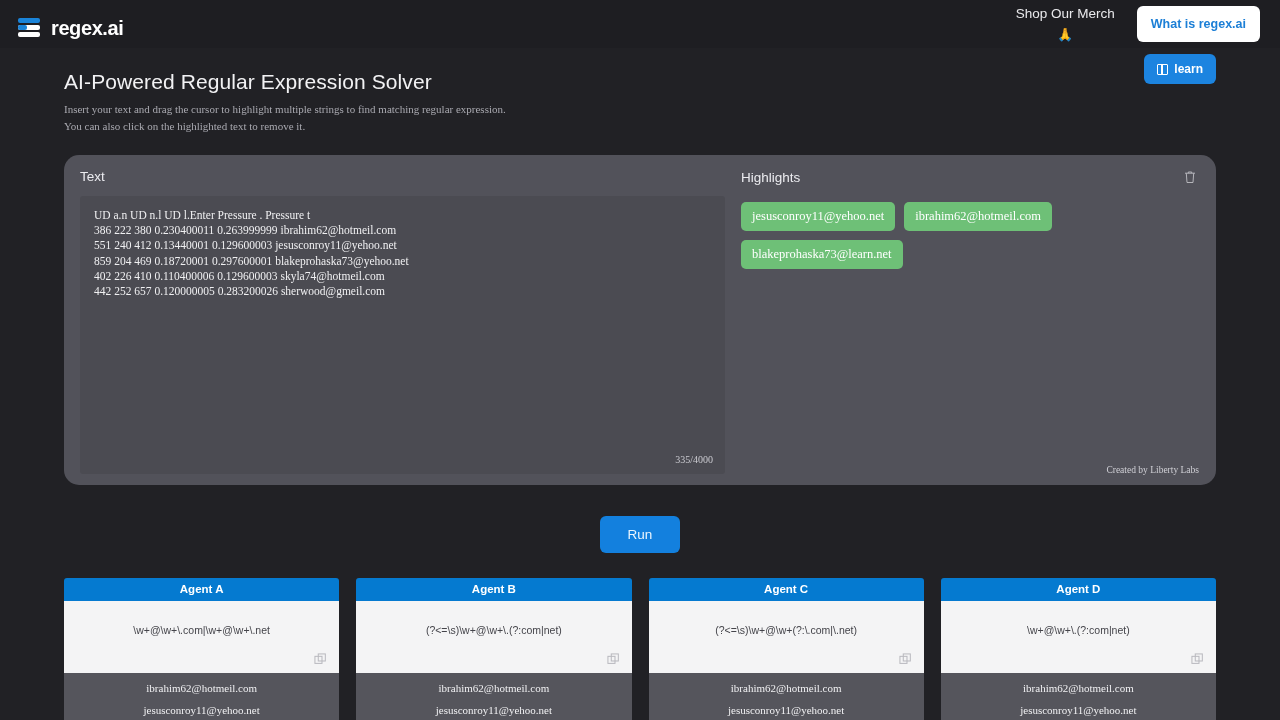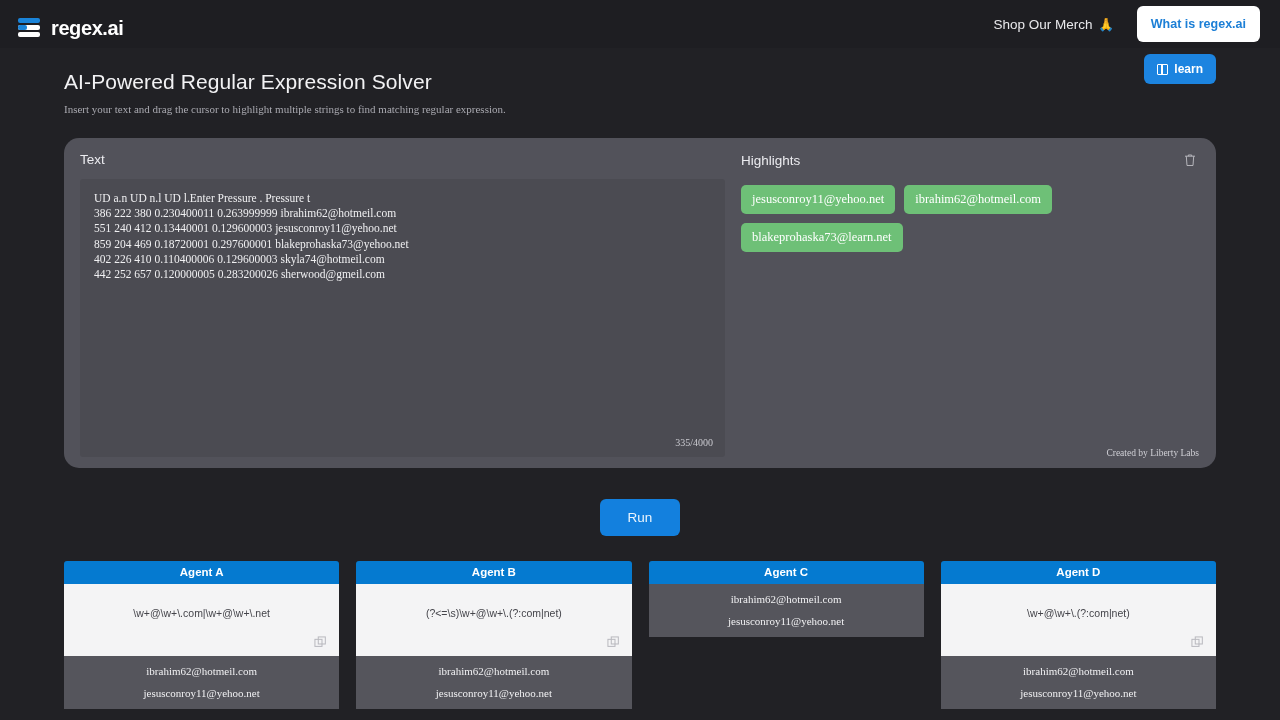--- a/index.html
+++ b/index.html
@@ -33,20 +33,21 @@
     color: #ffffff; font-size: 20px; font-weight: bold;
     letter-spacing: -0.4px;
   }
   #topbar-right {
     margin-left: auto; display: flex; align-items: center; gap: 22px;
   }
   #merch-link {
     color: #e9e9ec; font-size: 13.5px;
     display: flex; align-items: center; gap: 6px;
     cursor: pointer;
+    flex-direction: column;
   }
   #merch-emoji { font-size: 13px; }
   #what-is-btn {
     background: #ffffff; color: #1c7fd6;
     font-size: 12.5px; font-weight: bold;
     padding: 11px 14px; border-radius: 6px;
     cursor: pointer; white-space: nowrap;
   }
 
   
@@ -216,20 +217,21 @@
       <span id="merch-emoji">🙏</span>
     </div>
     <div id="what-is-btn">What is regex.ai</div>
   </div>
 </div>
 
 <div id="hero">
   <h1 id="page-title">AI-Powered Regular Expression Solver</h1>
   <div id="subtitle">
     <div>Insert your text and drag the cursor to highlight multiple strings to find matching regular expression.</div>
+    <div>You can also click on the highlighted text to remove it.</div>
   </div>
   <div id="learn-btn">
     <span class="book-icon"></span>
     <span>learn</span>
   </div>
 </div>
 
 <div id="main-panel">
 
   <div id="text-col">
@@ -294,20 +296,27 @@
             <rect x="4.6" y="1" width="7.6" height="7.6" fill="none" stroke="#b9b9bf" stroke-width="1.1"></rect>
           </svg></span>
       </div>
       <div class="card-results">
         <div class="result-line">ibrahim62@hotmeil.com</div>
         <div class="result-line">jesusconroy11@yehoo.net</div>
       </div>
     </div>
     <div class="card">
       <div class="card-head">Agent C</div>
+      <div class="card-body">
+        <div class="card-regex">(?&lt;=\s)\w+@\w+(?:\.com|\.net)</div>
+        <span class="copy-icon"><svg viewBox="0 0 14 14" width="13" height="13" aria-hidden="true">
+            <rect x="1" y="3.6" width="7.6" height="7.6" fill="none" stroke="#b9b9bf" stroke-width="1.1"></rect>
+            <rect x="4.6" y="1" width="7.6" height="7.6" fill="none" stroke="#b9b9bf" stroke-width="1.1"></rect>
+          </svg></span>
+      </div>
       <div class="card-results">
         <div class="result-line">ibrahim62@hotmeil.com</div>
         <div class="result-line">jesusconroy11@yehoo.net</div>
       </div>
     </div>
     <div class="card">
       <div class="card-head">Agent D</div>
       <div class="card-body">
         <div class="card-regex">\w+@\w+\.(?:com|net)</div>
         <span class="copy-icon"><svg viewBox="0 0 14 14" width="13" height="13" aria-hidden="true">

